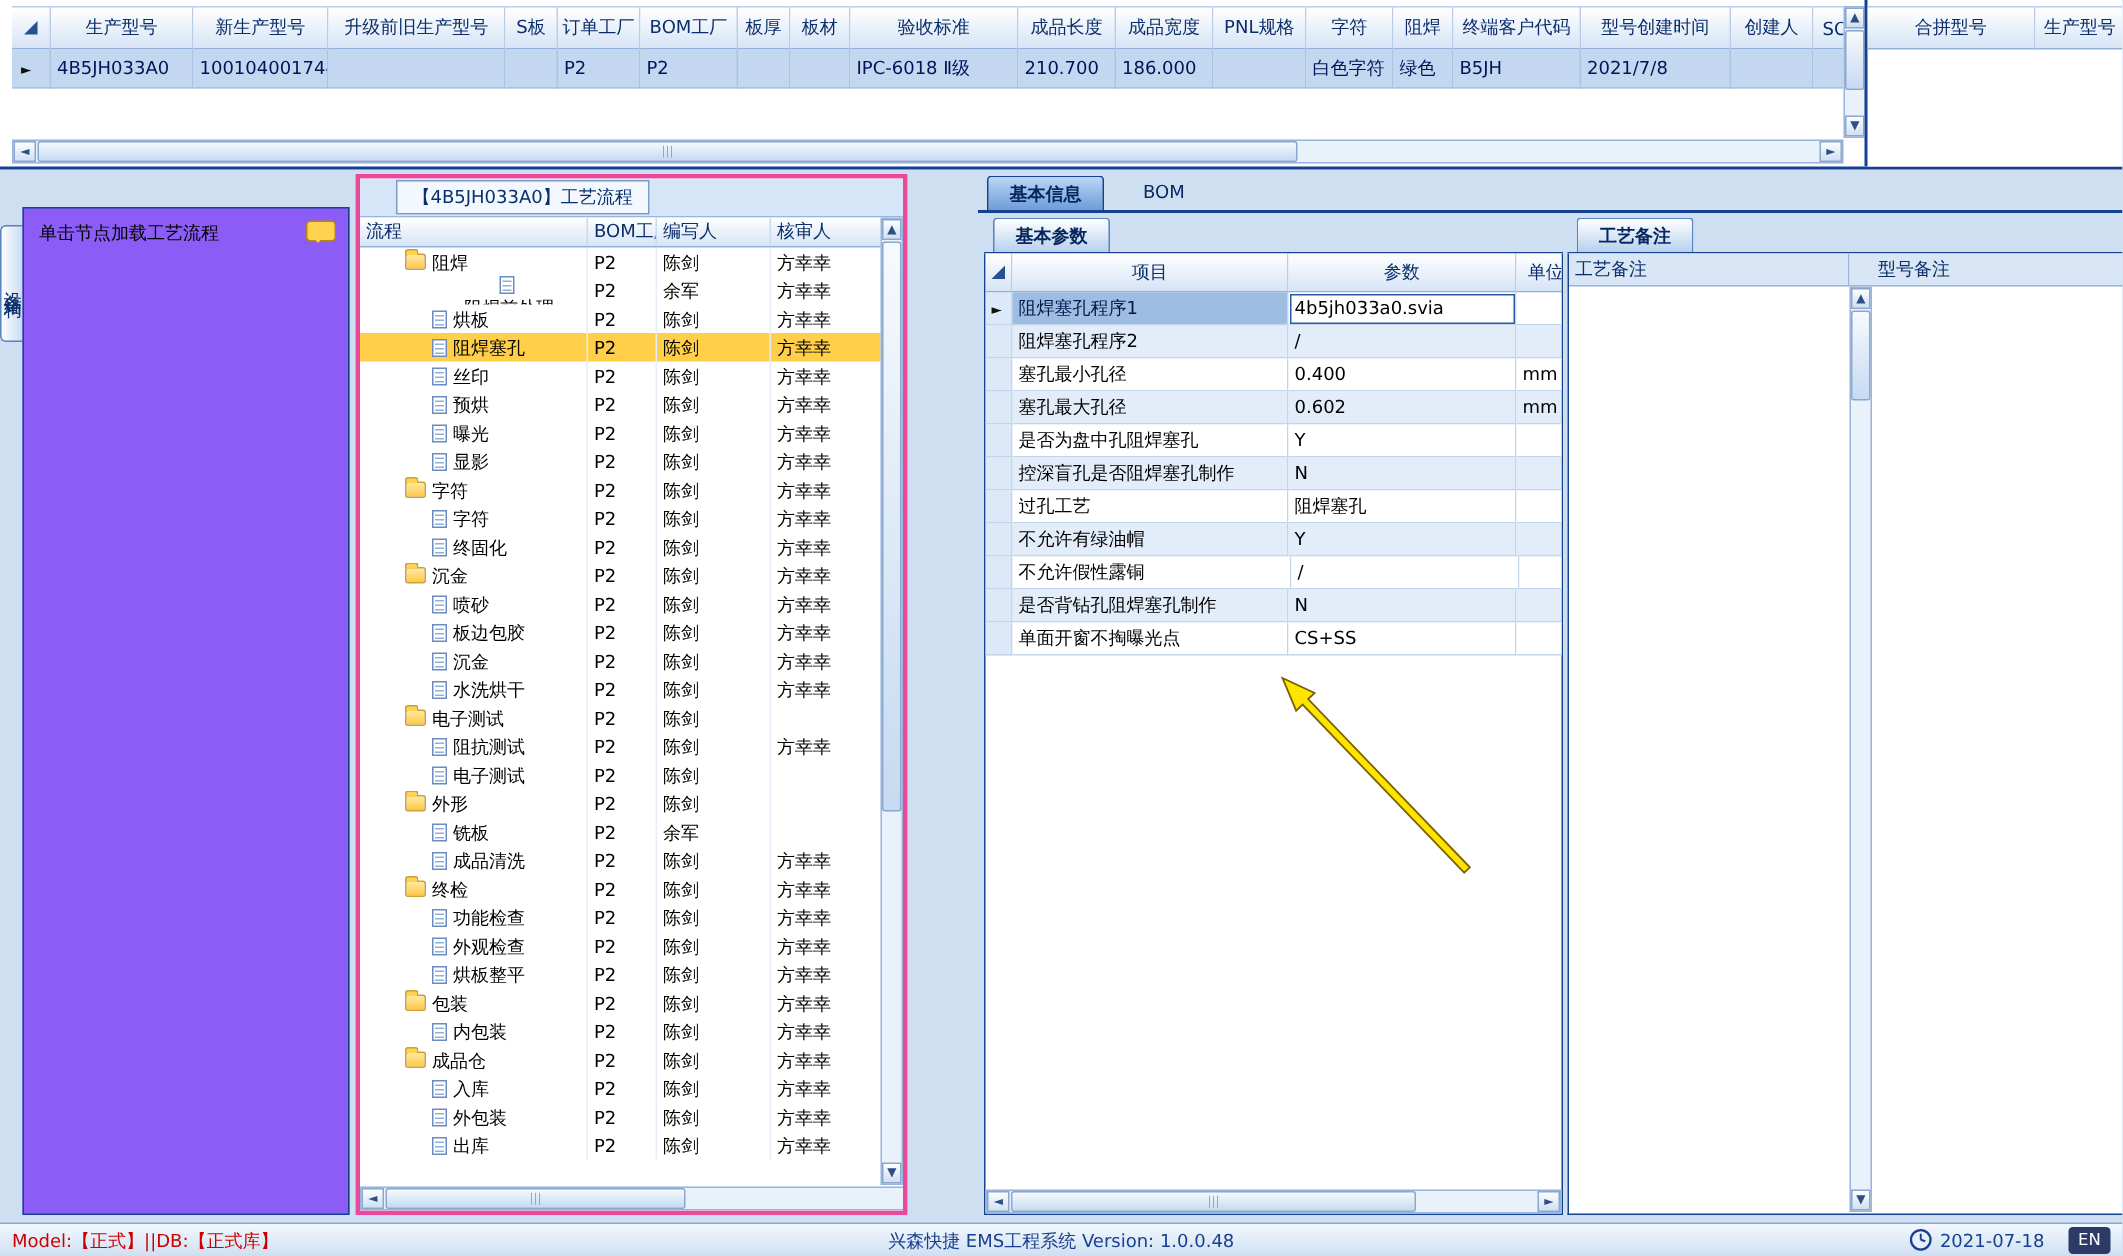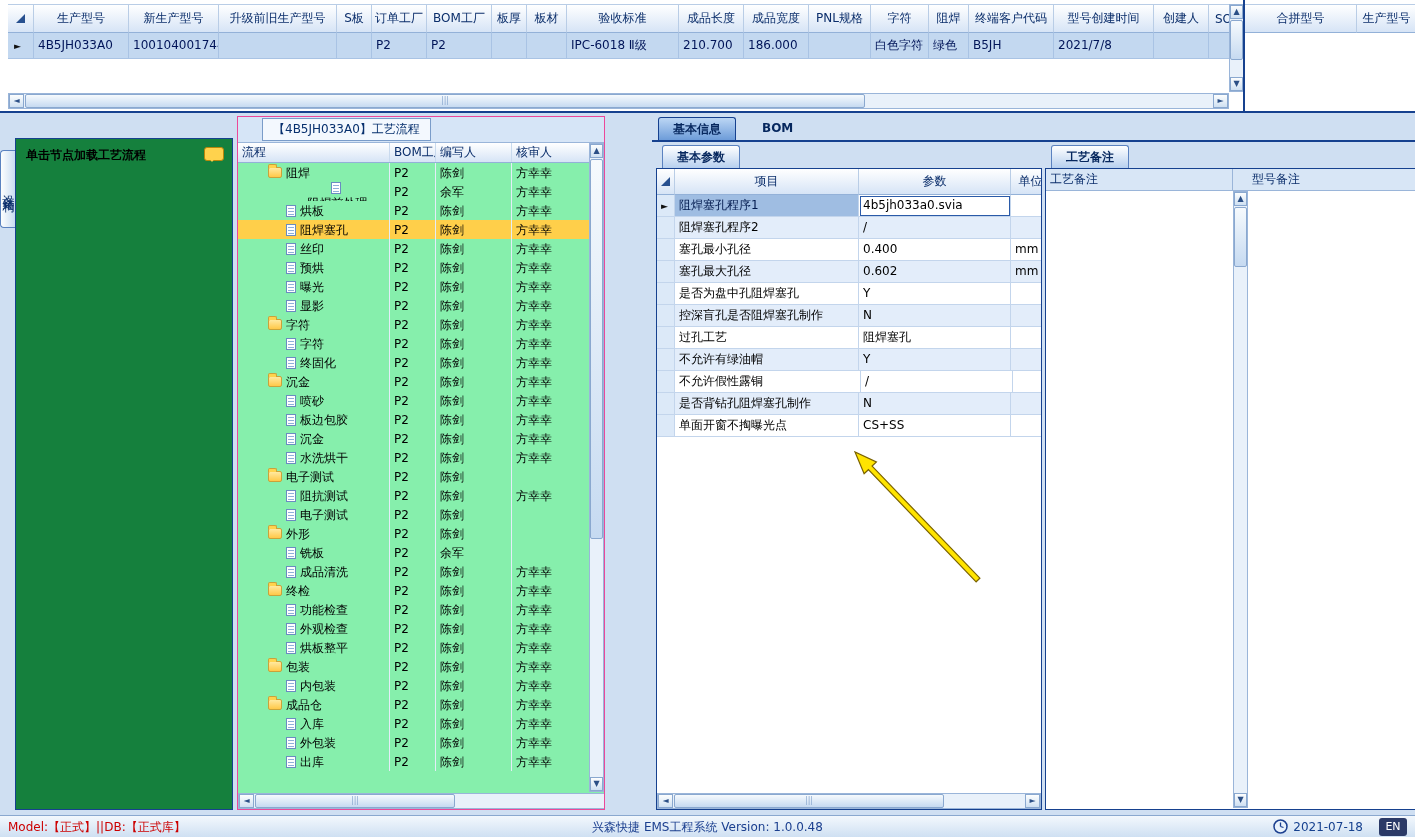--- a/index.html
+++ b/index.html
@@ -49,31 +49,31 @@
   .sb.h .thumb::after { content:"|||"; position:absolute; left:50%; top:1px;
                         transform:translateX(-50%); color:#8aa8cf; font-size:8px; }
 
   
   .vtab { position:absolute; left:0; top:150px; width:15px; height:78px;
           background:linear-gradient(90deg,#fdfefe,#c9dcf2);
           border:1px solid #5b82c0; border-right:none; border-radius:4px 0 0 4px;
           writing-mode:vertical-rl; color:#0b2e6b; font-size:12px;
           display:flex; align-items:center; justify-content:center; letter-spacing:2px; }
   .left-panel { position:absolute; left:15px; top:138px; width:218px; height:672px;
-                background:#15803d; border:1px solid #16418f;font-weight:bold; }
+                background:#8b5cf6; border:1px solid #16418f; }
   .hint-row { display:flex; justify-content:space-between; align-items:flex-start;
               padding:8px 8px 0 10px; }
   .bubble { width:20px; height:14px; background:#ffd24d; border:1px solid #b8860b;
             border-radius:3px; position:relative; flex:0 0 auto; }
   .bubble::after { content:""; position:absolute; left:3px; bottom:-6px;
                    border:4px solid transparent; border-top:5px solid #ffd24d; }
 
   
   .mid-panel { position:absolute; left:237px; top:116px; width:368px; height:694px;
-               background:#86efac; border:1px solid #ec4899; overflow:hidden; }
+               background:#ffffff; border:3px solid #ec4899; overflow:hidden; }
   .mid-title-bar { height:26px; background:#d6e5f7; border-bottom:1px solid #9ab5d9;
                    display:flex; align-items:center; }
   .mid-title-box { margin-left:24px; border:1px solid #7a9cc9; background:#f3f8fe;
                    color:#07306e; padding:2px 10px; white-space:nowrap; }
   .tree-head { display:flex; height:20px; background:linear-gradient(#ffffff,#d6e4f6);
                border-bottom:1px solid #93b1d8; color:#0b2e6b; }
   .tree-hcell { flex:0 0 auto; border-right:1px solid #c9daee; padding-left:4px;
                 line-height:19px; overflow:hidden; white-space:nowrap; }
   .tree-body { position:absolute; left:0; top:46px; bottom:17px; width:396px; overflow:hidden; }
   .tree-row { display:flex; height:19px; cursor:default; }
@@ -94,21 +94,21 @@
               background:#8fb0d9; box-shadow:0 3px 0 #8fb0d9, 0 6px 0 #8fb0d9; }
 
   
   .tab-strip { position:absolute; left:652px; top:118px; width:763px; height:24px;
                border-bottom:2px solid #16418f; }
   .tab-main { position:absolute; bottom:0; height:23px; padding:0 14px; line-height:22px;
               color:#06275e; white-space:nowrap; }
   .tab-main.active { left:6px; background:linear-gradient(#bcd6f4,#6d9cd9);
               border:1px solid #16418f; border-bottom:none; border-radius:3px 3px 0 0;
               font-weight:bold; }
-  .tab-main.inactive { left:96px;font-weight:bold; }
+  .tab-main.inactive { left:96px; }
   .subtab-strip { position:absolute; height:24px; border-bottom:1px solid #16418f; }
   .subtab-strip.params { left:656px; top:145px; width:386px; }
   .subtab-strip.memo { left:1045px; top:145px; width:370px; }
   .subtab { position:absolute; left:6px; bottom:0; height:23px; padding:0 14px; line-height:22px;
             background:linear-gradient(#ffffff,#b7d0ef); border:1px solid #5b82c0; border-bottom:none;
             border-radius:3px 3px 0 0; color:#06275e; font-weight:bold; white-space:nowrap; }
 
   .param-grid { position:absolute; left:656px; top:169px; width:386px; height:641px;
                 background:#fff; border:1px solid #16418f; border-top:none; overflow:hidden; }
   .pg-head { display:flex; height:26px; }

